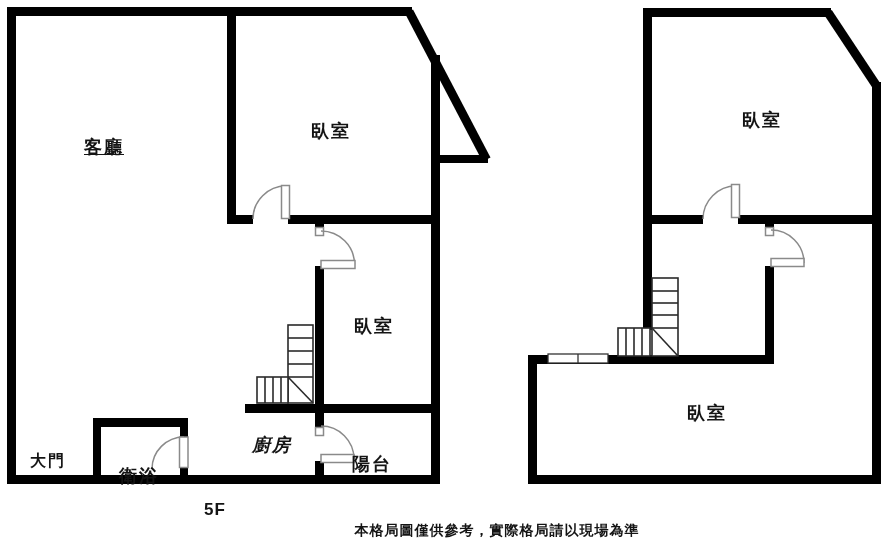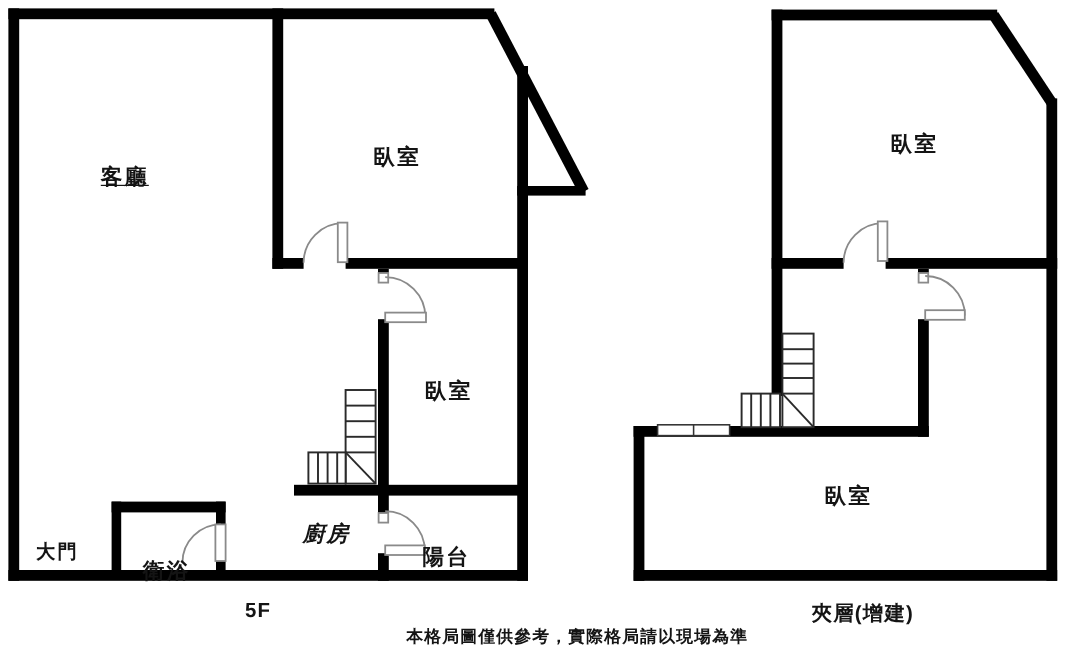--- a/index.html
+++ b/index.html
@@ -46,21 +46,21 @@
   .pos-bed-l-top   {left:331px; top:131px;}
   .pos-bed-l-mid   {left:374px; top:326px;}
   .pos-maindoor    {left:48px;  top:461px; font-size:16px;}
   .pos-bath        {left:139px; top:476px;}
   .pos-kitchen     {left:272px; top:445px;font-style:italic;}
   .pos-balcony     {left:372px; top:443px;margin-top:21px;}
   .pos-5f          {left:215px; top:509px;}
   .pos-bed-r-top   {left:762px; top:120px;}
   .pos-bed-r-bot   {left:707px; top:413px;}
   .pos-mezz        {left:719px; top:511px;}
-  .pos-disclaimer  {left:481px; top:530px;}
+  .pos-disclaimer  {left:497px; top:530px;}
 </style>
 </head>
 <body>
 
 <div id="canvas">
 
   <svg id="plan-svg" width="889" height="542" viewBox="0 0 889 542">
 
     <g fill="#000000">
       <rect x="7" y="7" width="405" height="9"></rect>
@@ -158,16 +158,15 @@
   <div class="room-label pos-living">客廳</div>
   <div class="room-label pos-bed-l-top">臥室</div>
   <div class="room-label pos-bed-l-mid">臥室</div>
   <div class="room-label pos-maindoor">大門</div>
   <div class="room-label pos-bath">衛浴</div>
   <div class="room-label pos-kitchen">廚房</div>
   <div class="room-label pos-balcony">陽台</div>
   <div class="floor-label pos-5f">5F</div>
   <div class="room-label pos-bed-r-top">臥室</div>
   <div class="room-label pos-bed-r-bot">臥室</div>
-  <div class="floor-label pos-mezz">夾層(增建)</div>
   <div class="disclaimer pos-disclaimer">本格局圖僅供參考，實際格局請以現場為準</div>
 
 </div>
 
 </body></html>

